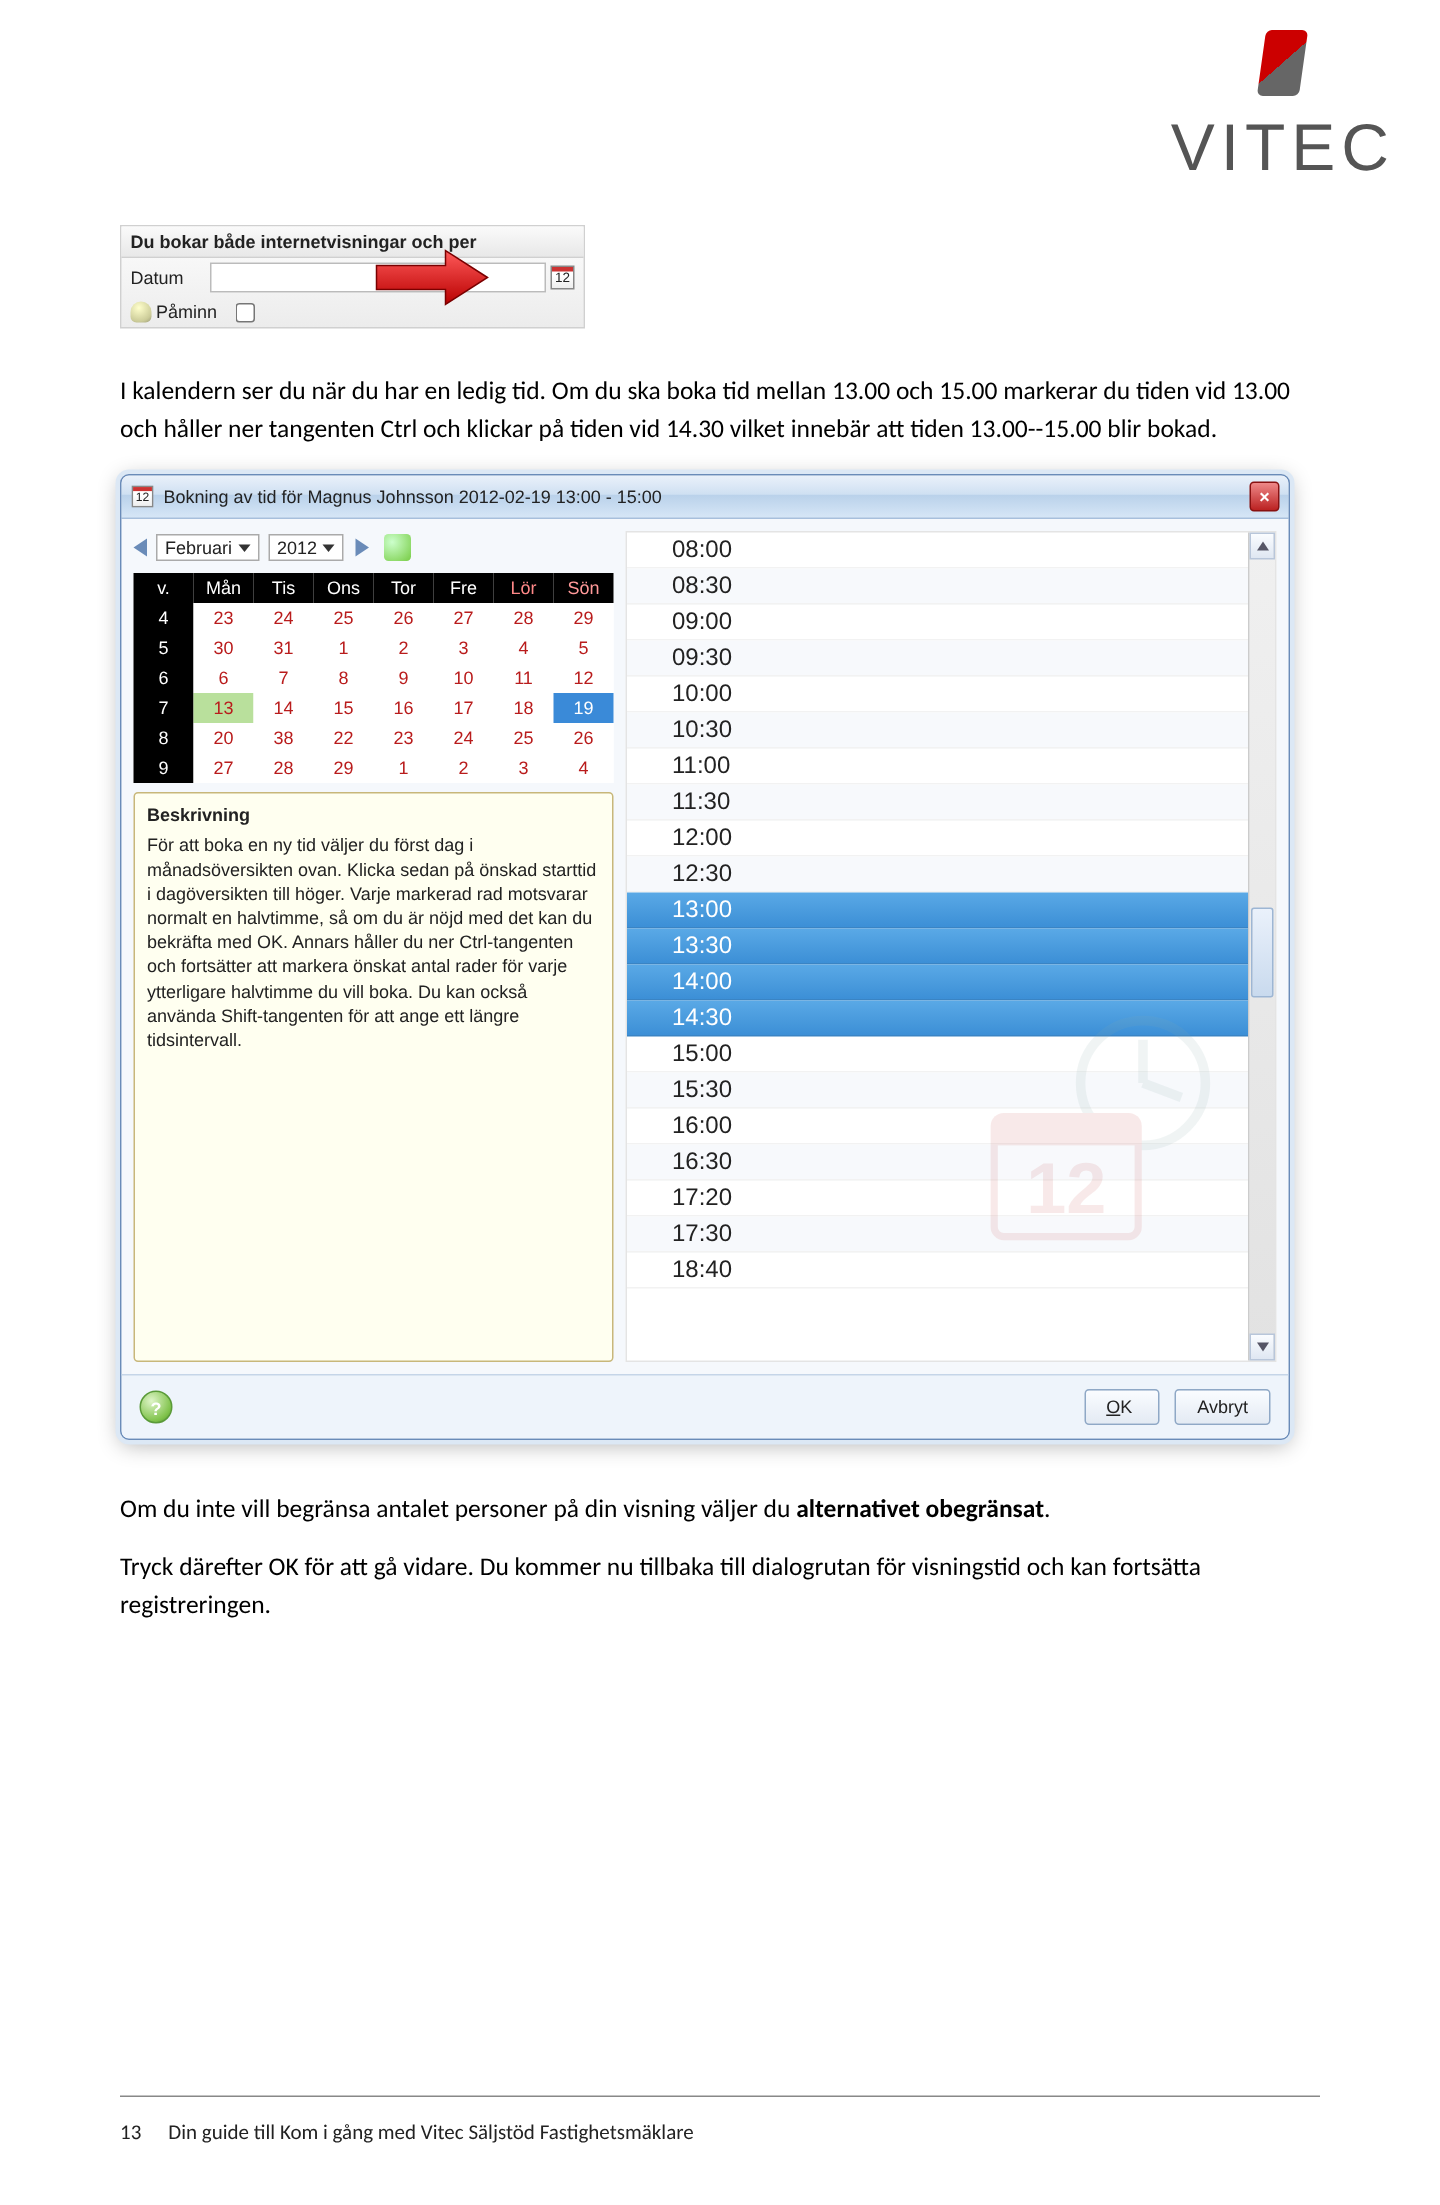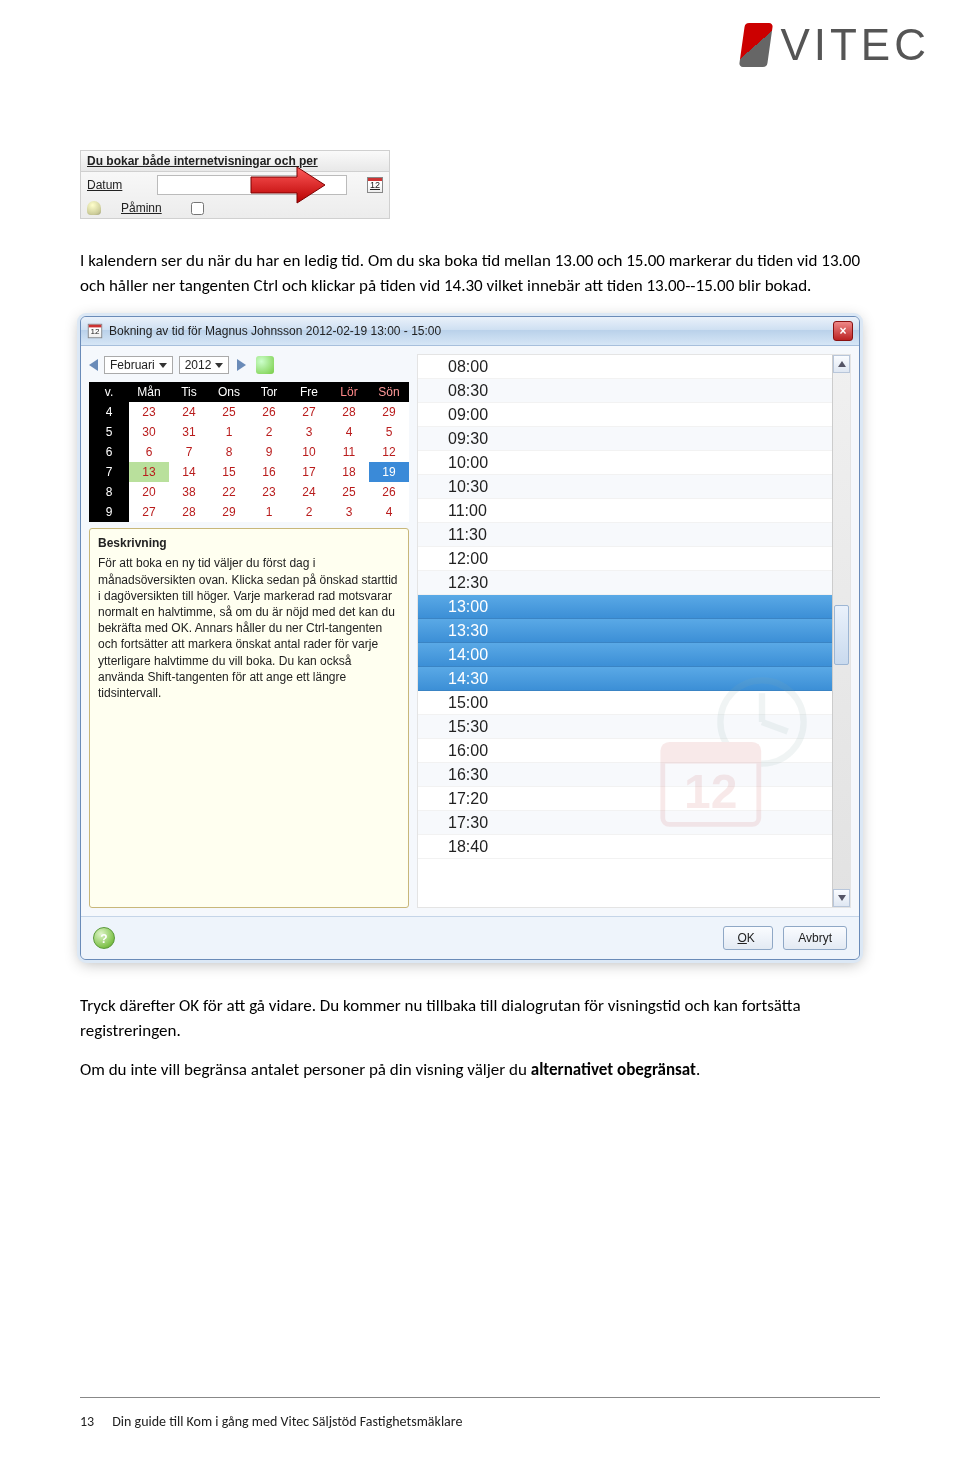--- a/index.html
+++ b/index.html
@@ -21,20 +21,21 @@
     top: 20px;
     right: 30px;
     font-family: Arial, sans-serif;
     font-size: 44px;
     letter-spacing: 4px;
     color: #555;
     font-weight: 400;
     display: flex;
     align-items: center;
     gap: 10px;
+    flex-direction: column;
   }
   .brand .logo {
     width: 28px; height: 44px;
     background: linear-gradient(135deg, #c00 50%, #666 50%);
     border-radius: 4px;
     transform: skewX(-8deg);
   }
   .snippet-box {
     margin-top: 130px;
     width: 310px;
@@ -47,21 +48,21 @@
   .snippet-title {
     background: linear-gradient(#fafafa, #e8e8e8);
     border-bottom: 1px solid #d0d0d0;
     padding: 3px 6px;
     font-weight: bold;
   }
   .snippet-row {
     display: flex;
     align-items: center;
     padding: 3px 6px;
-    gap: 20px;
+    gap: 3px;
   }
   .snippet-input {
     flex: 1;
     height: 20px;
     border: 1px solid #bbb;
     background: #fff;
   }
   .cal-icon {
     width: 16px; height: 16px;
     border: 1px solid #888;
@@ -308,21 +309,21 @@
 </head>
 <body>
 
 <div class="page">
 
   <div class="brand">
     <span class="logo"></span>
     <span>VITEC</span>
   </div>
 
-  <div class="snippet-box" style="position:relative;text-decoration:underline;">
+  <div class="snippet-box" style="position:relative;">
     <div class="snippet-title">Du bokar både internetvisningar och per</div>
     <div class="snippet-row">
       <span style="width:50px;">Datum</span>
       <div class="snippet-input"></div>
       <div class="cal-icon"><span>12</span></div>
     </div>
     <div class="snippet-row">
       <span class="bell-icon"></span>
       <span style="width:50px;">Påminn</span>
       <input type="checkbox" style="">
@@ -505,24 +506,24 @@
       <div>
         <span class="btn">
           <u>O</u><span>K</span>
         </span>
         <span class="btn">Avbryt</span>
       </div>
     </div>
   </div>
 
   <div class="body-text" style="margin-top:34px;">
-    <p>Tryck därefter OK för att gå vidare. Du kommer nu tillbaka till dialogrutan för visningstid och kan fortsätta registreringen.</p>
     <p>
       <span>Om du inte vill begränsa antalet personer på din visning väljer du </span><b>alternativet obegränsat</b><span>.</span>
     </p>
+    <p>Tryck därefter OK för att gå vidare. Du kommer nu tillbaka till dialogrutan för visningstid och kan fortsätta registreringen.</p>
   </div>
 
   <div class="footer-line"></div>
   <div class="page-foot">
     <span>13</span>
     <span>Din guide till Kom i gång med Vitec Säljstöd Fastighetsmäklare</span>
   </div>
 
 </div>
 

